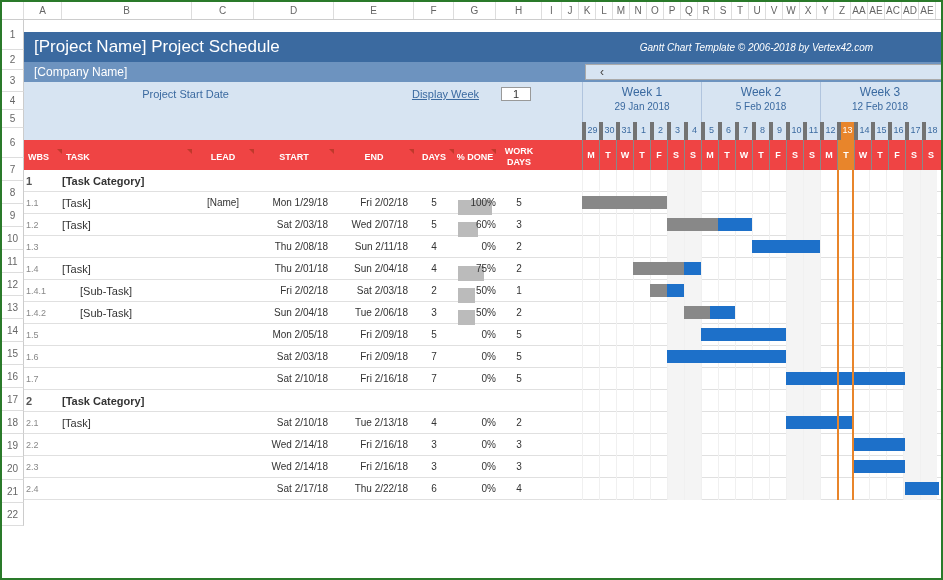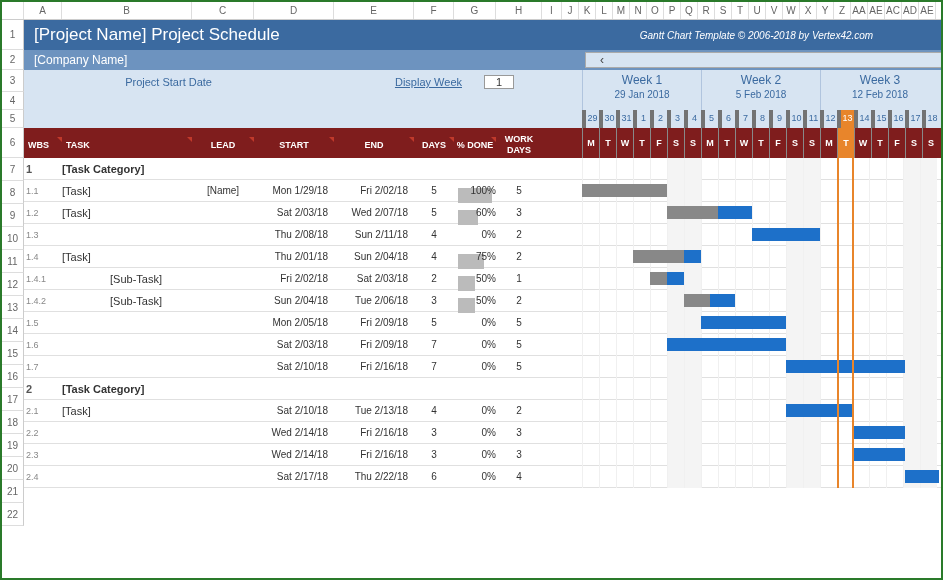--- a/index.html
+++ b/index.html
@@ -3,42 +3,42 @@
 <meta charset="utf-8">
 <style>
 * { margin:0; padding:0; box-sizing:border-box; }
 body { font-family:Arial,sans-serif; font-size:11px; color:#333; background:#fff; }
 .frame { border:2px solid #2a7a2a; width:943px; height:580px; overflow:hidden; position:relative; }
 .col-headers { display:flex; height:18px; background:#fff; border-bottom:1px solid #ccc; }
 .col-headers div { border-right:1px solid #ddd; text-align:center; font-size:10px; color:#666; line-height:18px; }
 .row-headers { position:absolute; left:0; top:18px; width:22px; }
 .row-headers div { height:23px; border-bottom:1px solid #ddd; border-right:1px solid #ccc; text-align:center; font-size:10px; color:#666; line-height:23px; background:#fff; }
 .sheet { position:absolute; left:22px; top:18px; right:0; }
-.title-row { height:30px; background:#3b6aa0; color:#fff; display:flex; align-items:center; padding:0 10px; }
+.title-row { height:30px; background:#3b6aa0; color:#fff; display:flex; align-items:center; padding:0 10px;margin-top:12px; }
 .title-row .title { font-size:17px; flex:0 0 548px; }
 .title-row .credit { font-size:10px; font-style:italic; flex:1; text-align:center; }
 .company-row { height:20px; background:#6d93bf; color:#fff; display:flex; align-items:center; }
 .company-row span:first-child { padding-left:10px; flex:0 0 558px; font-size:12px; }
 .scroll-ctrl { flex:1; background:#d7e4f2; height:16px; margin:2px 3px; display:flex; align-items:center; justify-content:space-between; padding:0 4px; color:#444; border:1px solid #aaa; font-size:10px; }
 .info-row { height:40px; background:#d7e4f2; display:flex; }
-.info-left { flex:0 0 558px; display:flex; flex-direction:row; padding:3px 0 0 0; }
+.info-left { flex:0 0 558px; display:flex; flex-direction:row; padding:3px 0 0 17px; }
 .info-left .line { display:flex; align-items:center; height:18px; }
 .info-left .lbl { width:200px; text-align:right; color:#3b6aa0; font-size:11px; padding-right:12px; }
 .info-left .val { width:140px; background:#e8f0f9; color:#333; padding:1px 4px; font-size:11px; border:1px solid #c0d0e0; }
 .info-left .disp { margin-left:50px; color:#3b6aa0;text-decoration:underline; }
 .info-left .dw { width:30px; background:#fff; border:1px solid #999; text-align:center; margin-left:10px; }
 .info-right { flex:1; display:flex; }
 .week-block { flex:0 0 119px; text-align:center; border-left:1px solid #b0c4de; }
 .week-block .wn { color:#3b6aa0; font-size:12px; padding-top:3px; }
 .week-block .wd { color:#3b6aa0; font-size:10px; padding-top:2px; }
 .date-row { height:18px; background:#d7e4f2; display:flex; }
 .date-row .pad { flex:0 0 558px; }
 .date-row .d { flex:0 0 17px; text-align:center; font-size:9px; color:#3b6aa0; border-left:4px solid #737373; line-height:17px; }
 .date-row .today { background:#e8852b; color:#fff; }
-.hdr-row { height:30px; background:#7f1d1d; color:#fff; display:flex; align-items:center; font-size:9px; font-weight:bold; }
+.hdr-row { height:30px; background:#ef4444; color:#fff; display:flex; align-items:center; font-size:9px; font-weight:bold; }
 .hdr-row .c { text-align:center; position:relative; padding-top:3px; }
 .hdr-row .c.l { text-align:left; padding-left:4px; }
 .tri { position:absolute; top:0; right:0; width:0; height:0; border-left:5px solid transparent; border-top:5px solid #c0392b; }
 .hdr-row .days { flex:1; display:flex; }
 .hdr-row .days div { flex:0 0 17px; text-align:center; font-size:9px; line-height:30px; border-left:1px solid #888; }
 .hdr-row .days .today { background:#e8852b; }
 .data-row { height:22px; display:flex; align-items:center; border-bottom:1px solid #e0e0e0; }
 .data-row .wbs { width:38px; font-size:9px; color:#888; padding-left:2px; }
 .data-row .task { width:130px; font-size:11px; }
 .data-row.cat .task { font-weight:bold; }
@@ -49,21 +49,21 @@
 .data-row .pct { width:42px; font-size:10px; text-align:right; position:relative; }
 .data-row .pct .bar { position:absolute; left:4px; top:3px; height:15px; background:#bbb; z-index:0; }
 .data-row .pct span { position:relative; z-index:1; }
 .data-row .wd { width:46px; font-size:10px; text-align:center; }
 .data-row .gantt { flex:1; display:flex; position:relative; height:22px; padding:0; }
 .gantt .cell { flex:0 0 17px; height:22px; border-left:1px solid #f0f0f0; }
 .gantt .cell.we { background:#f4f4f4; }
 .gantt .cell.today { border-left:2px solid #e8852b; border-right:2px solid #e8852b; margin-right:-2px; z-index:3; position:relative; }
 .gantt .gbar { position:absolute; top:4px; height:13px; background:#1d70c9; z-index:1; }
 .gantt .gbar.done { background:#888; }
-.sub { padding-left:18px;text-align:center; }
+.sub { padding-left:18px; }
 </style>
 </head>
 <body>
 <div class="frame">
 
 <div class="col-headers" id="colh">
       <div style="width: 22px;"></div>
       <div style="width: 38px;">A</div>
       <div style="width: 130px;">B</div>
       <div style="width: 62px;">C</div>

